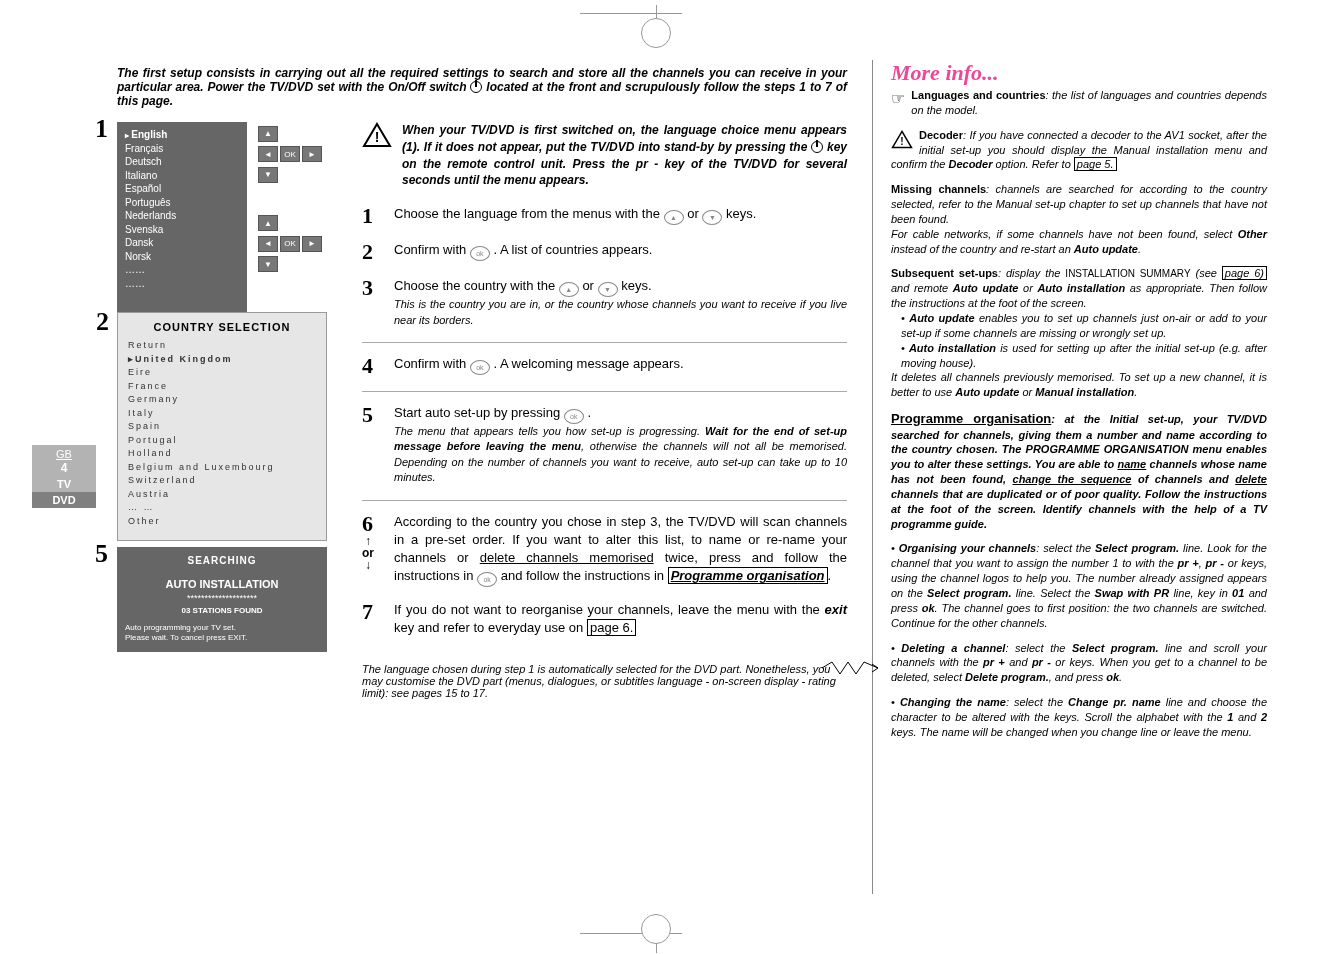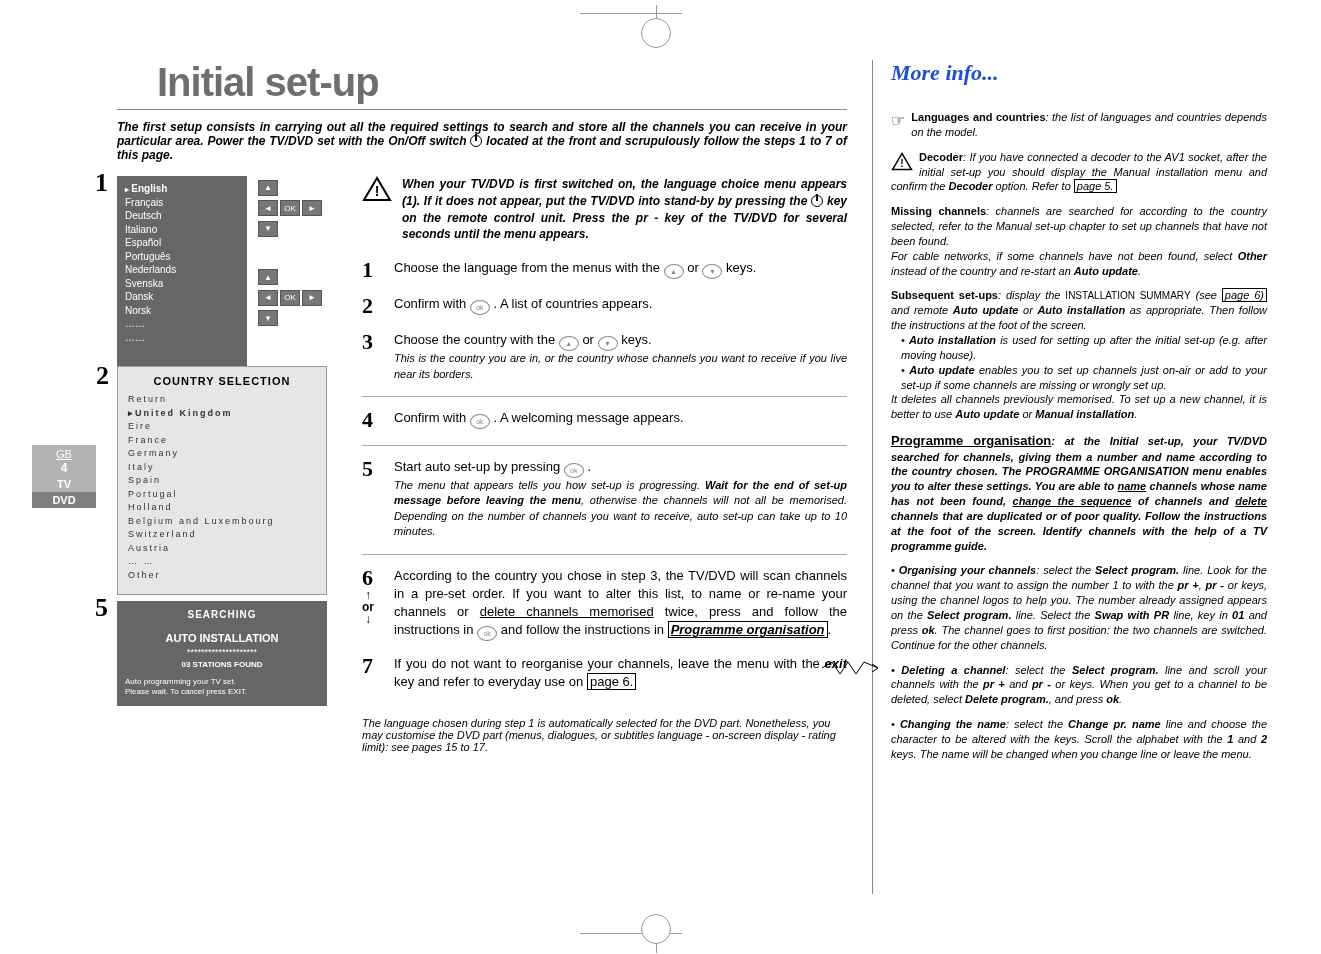--- a/index.html
+++ b/index.html
@@ -69,21 +69,21 @@
   .step-item .n { font-family: "Times New Roman", serif; font-size: 22px; font-weight: bold; width: 20px; flex-shrink: 0; line-height: 1; }
   .step-item .t { font-size: 13px; line-height: 1.4; flex: 1; text-align: justify; }
   .step-item .t .sub { font-size: 11px; font-style: italic; display: block; }
   .oval { display: inline-block; border: 1px solid #888; border-radius: 50%; width: 20px; height: 15px; font-size: 7px; text-align: center; line-height: 14px; color: #888; vertical-align: -2px; }
   .box-link { border: 1px solid #000; padding: 0 2px; }
 
   hr.sep { border: none; border-top: 1px solid #aaa; margin: 12px 0; }
   .step67 { display: flex; gap: 8px; }
   .final-note { font-size: 11px; font-style: italic; margin-top: 12px; padding-left: 0px; }
 
-  .col-r h2 { font-family: "Times New Roman", serif; font-size: 22px; font-style: italic; font-weight: bold; color: #1d4ed8; margin-bottom: 24px; }
+  .col-r h2 { font-family: "Times New Roman", serif; font-size: 22px; font-style: italic; font-weight: bold; color: #ec4899; margin-bottom: 2px; }
   .info-item { font-size: 11px; text-align: justify; margin-bottom: 10px; line-height: 1.35; }
   .info-item .hand { float: left; margin-right: 6px; font-size: 16px; }
   .info-item .warn-sm { float: left; margin-right: 6px; margin-top: 2px; }
   .info-item .warn-sm svg { width: 22px; height: 19px; }
   .ul { text-decoration: underline; }
   .zig { position: absolute; top: 658px; left: 820px; width: 60px; height: 20px; }
   .zig svg { width: 60px; height: 20px; }
 </style>
 </head>
 <body>
@@ -101,23 +101,20 @@
     <div class="tab-gb">
       <span class="gb">GB</span><br>
       <span class="pg">4</span>
     </div>
     <div class="tab-tv">TV</div>
     <div class="tab-dvd">DVD</div>
   </div>
 
   <div class="content">
     <div class="col-l">
-      <div class="titlebar">
-          <h1 class="title">Initial set-up</h1>
-        </div>
       <p class="intro">
         <span>The first setup consists in carrying out all the required settings to search and store all the channels you can receive in your particular area. Power the TV/DVD set with the On/Off switch </span>
         <span class="power-icon"></span>
         <span> located at the front and scrupulously follow the steps 1 to 7 of this page.</span>
       </p>
 
       <div class="steps-row">
         <div class="screens">
 
           <div class="screen screen1">
@@ -269,22 +266,22 @@
         <b>Decoder</b><i><span>: If you have connected a decoder to the AV1 socket, after the initial set-up you should display the Manual installation menu and confirm the </span><b>Decoder</b><span> option. Refer to </span></i><span class="box-link"><i>page 5.</i></span>
       </div>
 
       <div class="info-item">
         <b>Missing channels</b><i><span>: channels are searched for according to the country selected, refer to the Manual set-up chapter to set up channels that have not been found.</span></i><br>
         <i><span>For cable networks, if some channels have not been found, select </span><b>Other</b><span> instead of the country and re-start an </span><b>Auto update</b><span>.</span></i>
       </div>
 
       <div class="info-item">
         <b>Subsequent set-ups</b><i><span>: display the </span></i><span style="font-size:10px">INSTALLATION SUMMARY</span><i><span> (see </span></i><span class="box-link"><i>page 6)</i></span><i><span> and remote </span><b>Auto update</b><span> or </span><b>Auto installation</b><span> as appropriate. Then follow the instructions at the foot of the screen.</span></i>
+        <div style="padding-left:10px"><i>• <b>Auto update</b><span> enables you to set up channels just on-air or add to your set-up if some channels are missing or wrongly set up.</span></i></div>
         <div style="padding-left:10px"><i>• <b>Auto installation</b><span> is used for setting up after the initial set-up (e.g. after moving house).</span></i></div>
-        <div style="padding-left:10px"><i>• <b>Auto update</b><span> enables you to set up channels just on-air or add to your set-up if some channels are missing or wrongly set up.</span></i></div>
         <i><span>It deletes all channels previously memorised. To set up a new channel, it is better to use </span><b>Auto update</b><span> or </span><b>Manual installation</b><span>.</span></i>
       </div>
 
       <div class="info-item">
         <b class="ul" style="font-size:13px">Programme organisation</b><b><i><span>: at the Initial set-up, your TV/DVD searched for channels, giving them a number and name according to the country chosen. The PROGRAMME ORGANISATION menu enables you to alter these settings. You are able to </span><span class="ul">name</span><span> channels whose name has not been found, </span><span class="ul">change the sequence</span><span> of channels and </span><span class="ul">delete</span><span> channels that are duplicated or of poor quality. Follow the instructions at the foot of the screen. Identify channels with the help of a TV programme guide.</span></i></b>
       </div>
 
       <div class="info-item">
         <i>• <b>Organising your channels</b><span>: select the </span><b>Select program.</b><span> line. Look for the channel that you want to assign the number 1 to with the </span><b>pr +</b><span>, </span><b>pr -</b><span> or   keys, using the channel logos to help you. The number already assigned appears on the </span><b>Select program.</b><span> line. Select the </span><b>Swap with PR</b><span> line, key in </span><b>01</b><span> and press </span><b>ok</b><span>. The channel goes to first position: the two channels are switched. Continue for the other channels.</span></i>
       </div>

